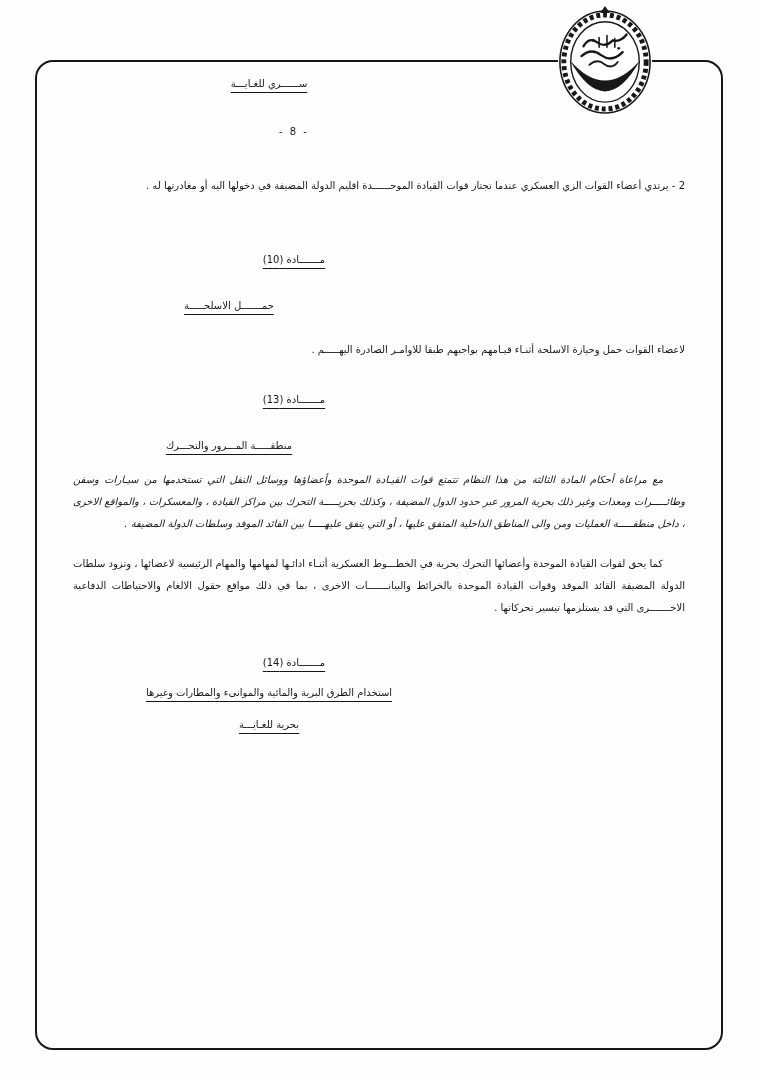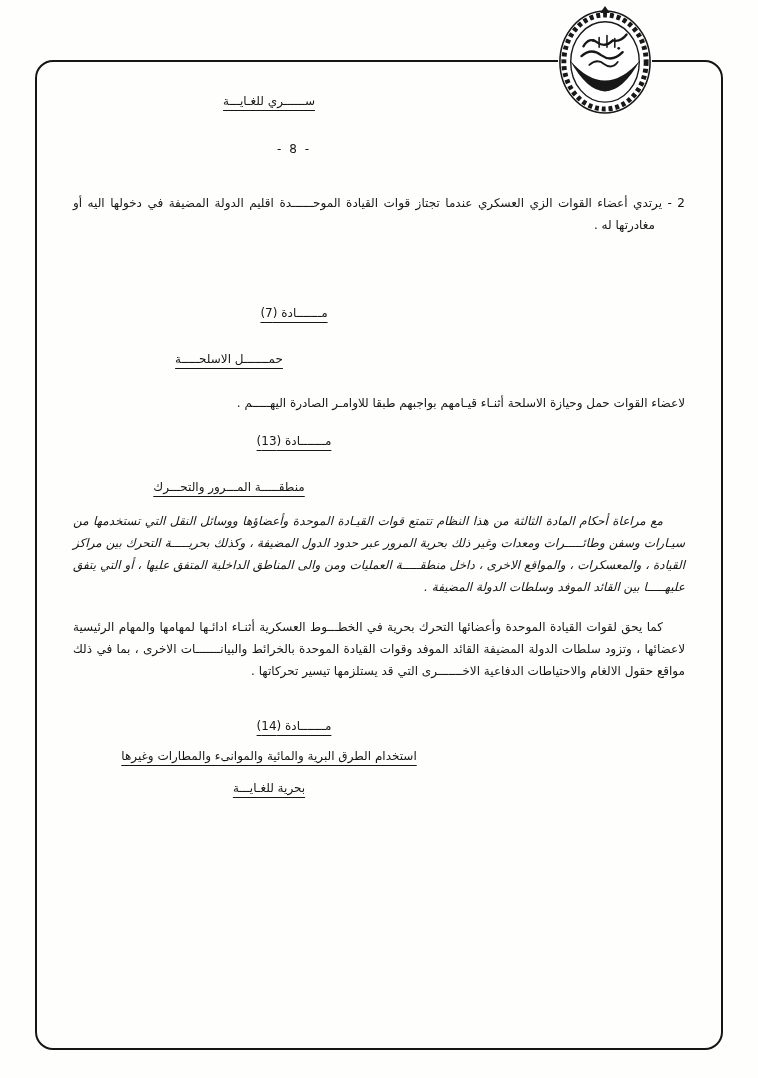--- a/index.html
+++ b/index.html
@@ -20,46 +20,46 @@
     border:2.5px solid #161616;
     border-radius:18px;
   }
   .emblem {
     position:absolute;
     left:556px; top:4px;
     width:98px; height:114px;
   }
   .content {
     position:absolute;
-    left:73px; top:90px;
+    left:73px; top:73px;
     width:612px;
     direction:rtl;
-    font-size:12px;
+    font-size:10px;
     line-height:22px;
     text-align:right;
   }
   .center { text-align:center; }
   .shift-sm { position:relative; right:85px; }
   .shift-md { position:relative; right:110px; }
   .shift-lg { position:relative; right:150px; }
   .u {
     text-decoration:underline;
     text-underline-offset:5px;
     text-decoration-thickness:1.2px;
   }
   .just { text-align:justify; }
   .indent { text-indent:22px; }
   .hang { padding-right:30px; text-indent:-30px; }
 
   .classification-top { margin-bottom:26px; }
   .page-num          { margin-bottom:32px; letter-spacing:2px; }
-  .clause            { margin-bottom:66px; }
+  .clause            { margin-bottom:52px; }
   .art-title         { margin-bottom:24px; }
   .art12-subject     { margin-bottom:22px; }
-  .art12-body        { margin-bottom:16px; }
+  .art12-body        { margin-bottom:28px; }
   .art13-subject     { margin-bottom:12px; }
   .p1                { margin-bottom:18px;font-style:italic; }
   .p2                { margin-bottom:14px; }
   .p3                { margin-bottom:33px; }
   .art14-title       { margin-bottom:8px; }
   .art14-subject     { margin-bottom:10px; }
   .art14-body        { margin-bottom:18px; }
 </style>
 </head>
 <body>
@@ -89,21 +89,21 @@
 
     <div class="classification-top center shift-md">
       <span class="u">ســــــري للغـايـــة</span>
     </div>
 
     <div class="page-num center shift-sm">- 8 -</div>
 
     <p class="clause just hang">2 - يرتدي أعضاء القوات الزي العسكري عندما تجتاز قوات القيادة الموحــــــدة اقليم الدولة المضيفة في دخولها اليه أو مغادرتها له .</p>
 
     <div class="art-title center shift-sm">
-      <span class="u">مـــــــادة (7)</span>
+      <span class="u">مـــــــادة (10)</span>
     </div>
 
     <div class="art12-subject center shift-lg">
       <span class="u">حمـــــــل الاسلحـــــة</span>
     </div>
 
     <p class="art12-body just">لاعضاء القوات حمل وحيازة الاسلحة أثنـاء قيـامهم بواجبهم طبقا للاوامـر الصادرة اليهـــــم .</p>
 
     <div class="art-title center shift-sm">
       <span class="u">مـــــــادة (13)</span>

